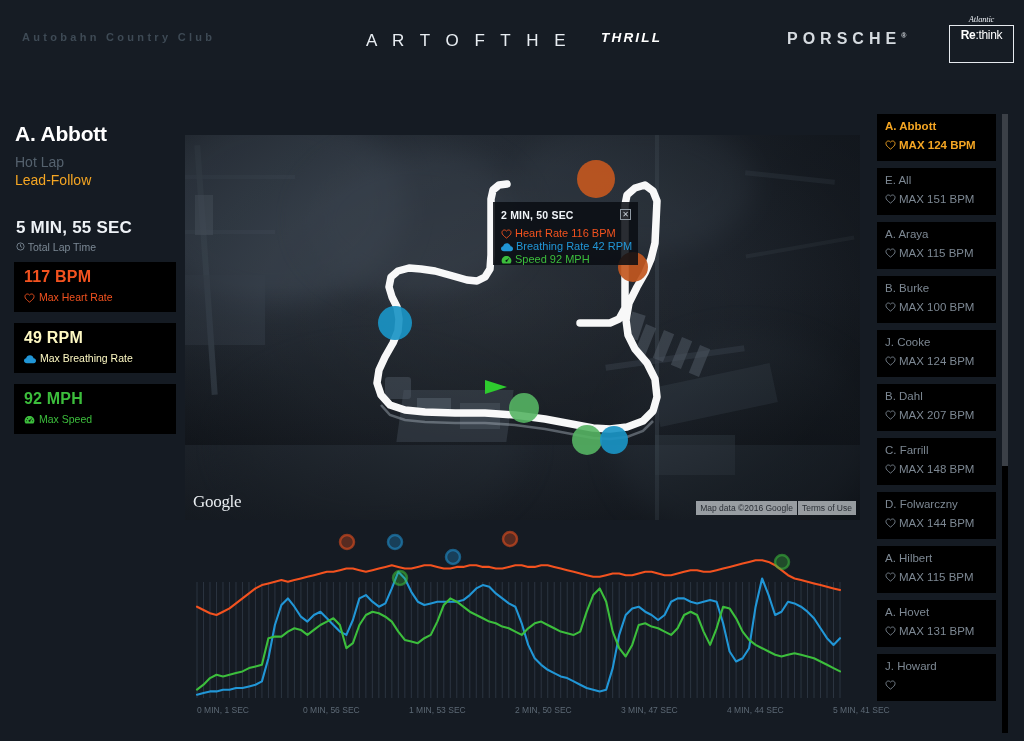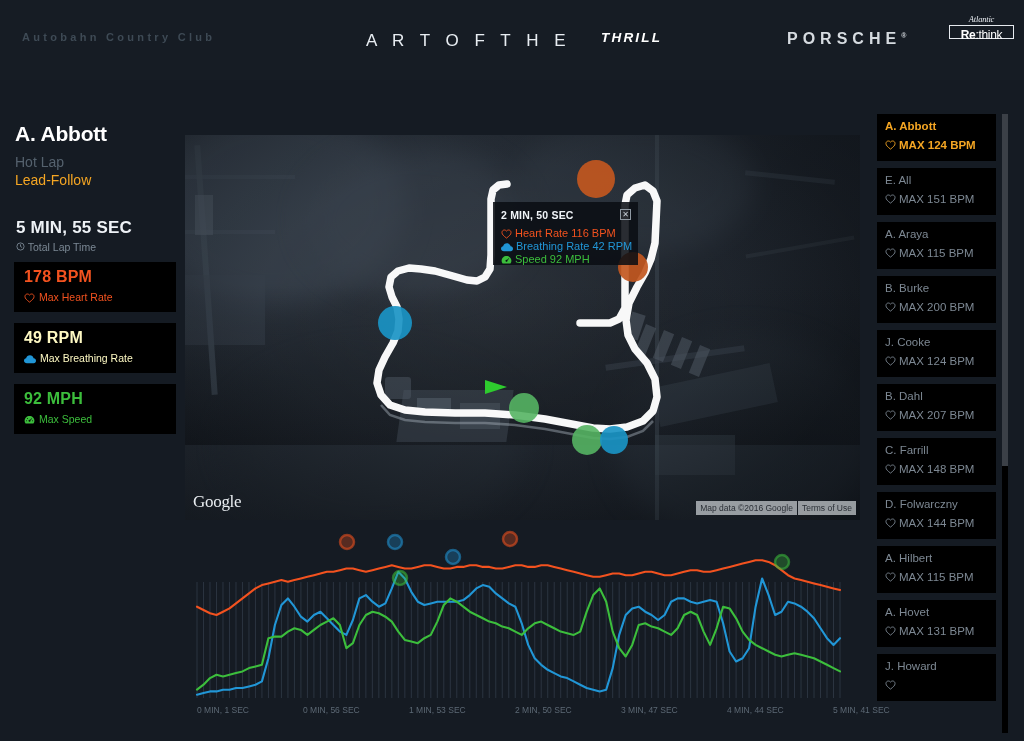--- a/index.html
+++ b/index.html
@@ -39,21 +39,21 @@
   #porsche-logo .tm{ font-size:7px; vertical-align:super; letter-spacing:0; }
   #rethink{
     position:absolute; left:949px; top:14px; width:65px; height:36px;
     text-align:center;
   }
   #rethink .atlantic{
     font-family:"Liberation Serif", serif; font-style:italic;
     font-size:8.5px; color:#e6eaef; line-height:11px; letter-spacing:-0.2px;
   }
   #rethink .box{
-    border:1.4px solid #e6eaef; height:14px; line-height:18px;
+    border:1.4px solid #e6eaef; height:38px; line-height:18px;
     font-size:12px; color:#ffffff; letter-spacing:-0.3px;
   }
   #rethink .box b{ font-weight:bold; }
 
   
   #left-panel{ position:absolute; left:0; top:80px; width:185px; height:661px; }
   #driver-name{
     position:absolute; left:15px; top:42px;
     font-size:21px; font-weight:bold; color:#ffffff; letter-spacing:-0.2px;
   }
@@ -194,21 +194,21 @@
   <div id="lap-time-label">
     <span class="gi">
       <svg width="9" height="9" viewBox="0 0 10 10">
           <circle cx="5" cy="5" r="4" fill="none" stroke="#7b8894" stroke-width="1"></circle>
           <path d="M5 2.6V5l1.8 1.1" stroke="#7b8894" stroke-width="1" fill="none"></path>
         </svg>
     </span><span>Total Lap Time</span>
   </div>
 
   <div class="stat-box" id="stat-hr">
-    <div class="val">178 BPM</div>
+    <div class="val">117 BPM</div>
     <div class="lbl">
       <span class="gi">
         <svg width="11" height="10" viewBox="0 0 12 11">
             <path d="M6 10C3 7.6 1 6.1 1 3.9 1 2.3 2.2 1.1 3.7 1.1c.9 0 1.8.5 2.3 1.2.5-.7 1.4-1.2 2.3-1.2C9.8 1.1 11 2.3 11 3.9 11 6.1 9 7.6 6 10z" fill="none" stroke="#f3521f" stroke-width="1"></path>
           </svg>
       </span><span>Max Heart Rate</span>
     </div>
   </div>
 
   <div class="stat-box" id="stat-br">
@@ -470,21 +470,21 @@
       <div class="driver-item">
         <div class="dn">A. Araya</div>
         <div class="db"><span class="gi"><svg width="11" height="10" viewBox="0 0 12 11">
               <path d="M6 10C3 7.6 1 6.1 1 3.9 1 2.3 2.2 1.1 3.7 1.1c.9 0 1.8.5 2.3 1.2.5-.7 1.4-1.2 2.3-1.2C9.8 1.1 11 2.3 11 3.9 11 6.1 9 7.6 6 10z" fill="none" stroke="#7d8893" stroke-width="1"></path>
             </svg></span><span>MAX 115 BPM</span></div>
       </div>
       <div class="driver-item">
         <div class="dn">B. Burke</div>
         <div class="db"><span class="gi"><svg width="11" height="10" viewBox="0 0 12 11">
               <path d="M6 10C3 7.6 1 6.1 1 3.9 1 2.3 2.2 1.1 3.7 1.1c.9 0 1.8.5 2.3 1.2.5-.7 1.4-1.2 2.3-1.2C9.8 1.1 11 2.3 11 3.9 11 6.1 9 7.6 6 10z" fill="none" stroke="#7d8893" stroke-width="1"></path>
-            </svg></span><span>MAX 200 BPM</span></div>
+            </svg></span><span>MAX 100 BPM</span></div>
       </div>
       <div class="driver-item">
         <div class="dn">J. Cooke</div>
         <div class="db"><span class="gi"><svg width="11" height="10" viewBox="0 0 12 11">
               <path d="M6 10C3 7.6 1 6.1 1 3.9 1 2.3 2.2 1.1 3.7 1.1c.9 0 1.8.5 2.3 1.2.5-.7 1.4-1.2 2.3-1.2C9.8 1.1 11 2.3 11 3.9 11 6.1 9 7.6 6 10z" fill="none" stroke="#7d8893" stroke-width="1"></path>
             </svg></span><span>MAX 124 BPM</span></div>
       </div>
       <div class="driver-item">
         <div class="dn">B. Dahl</div>
         <div class="db"><span class="gi"><svg width="11" height="10" viewBox="0 0 12 11">

